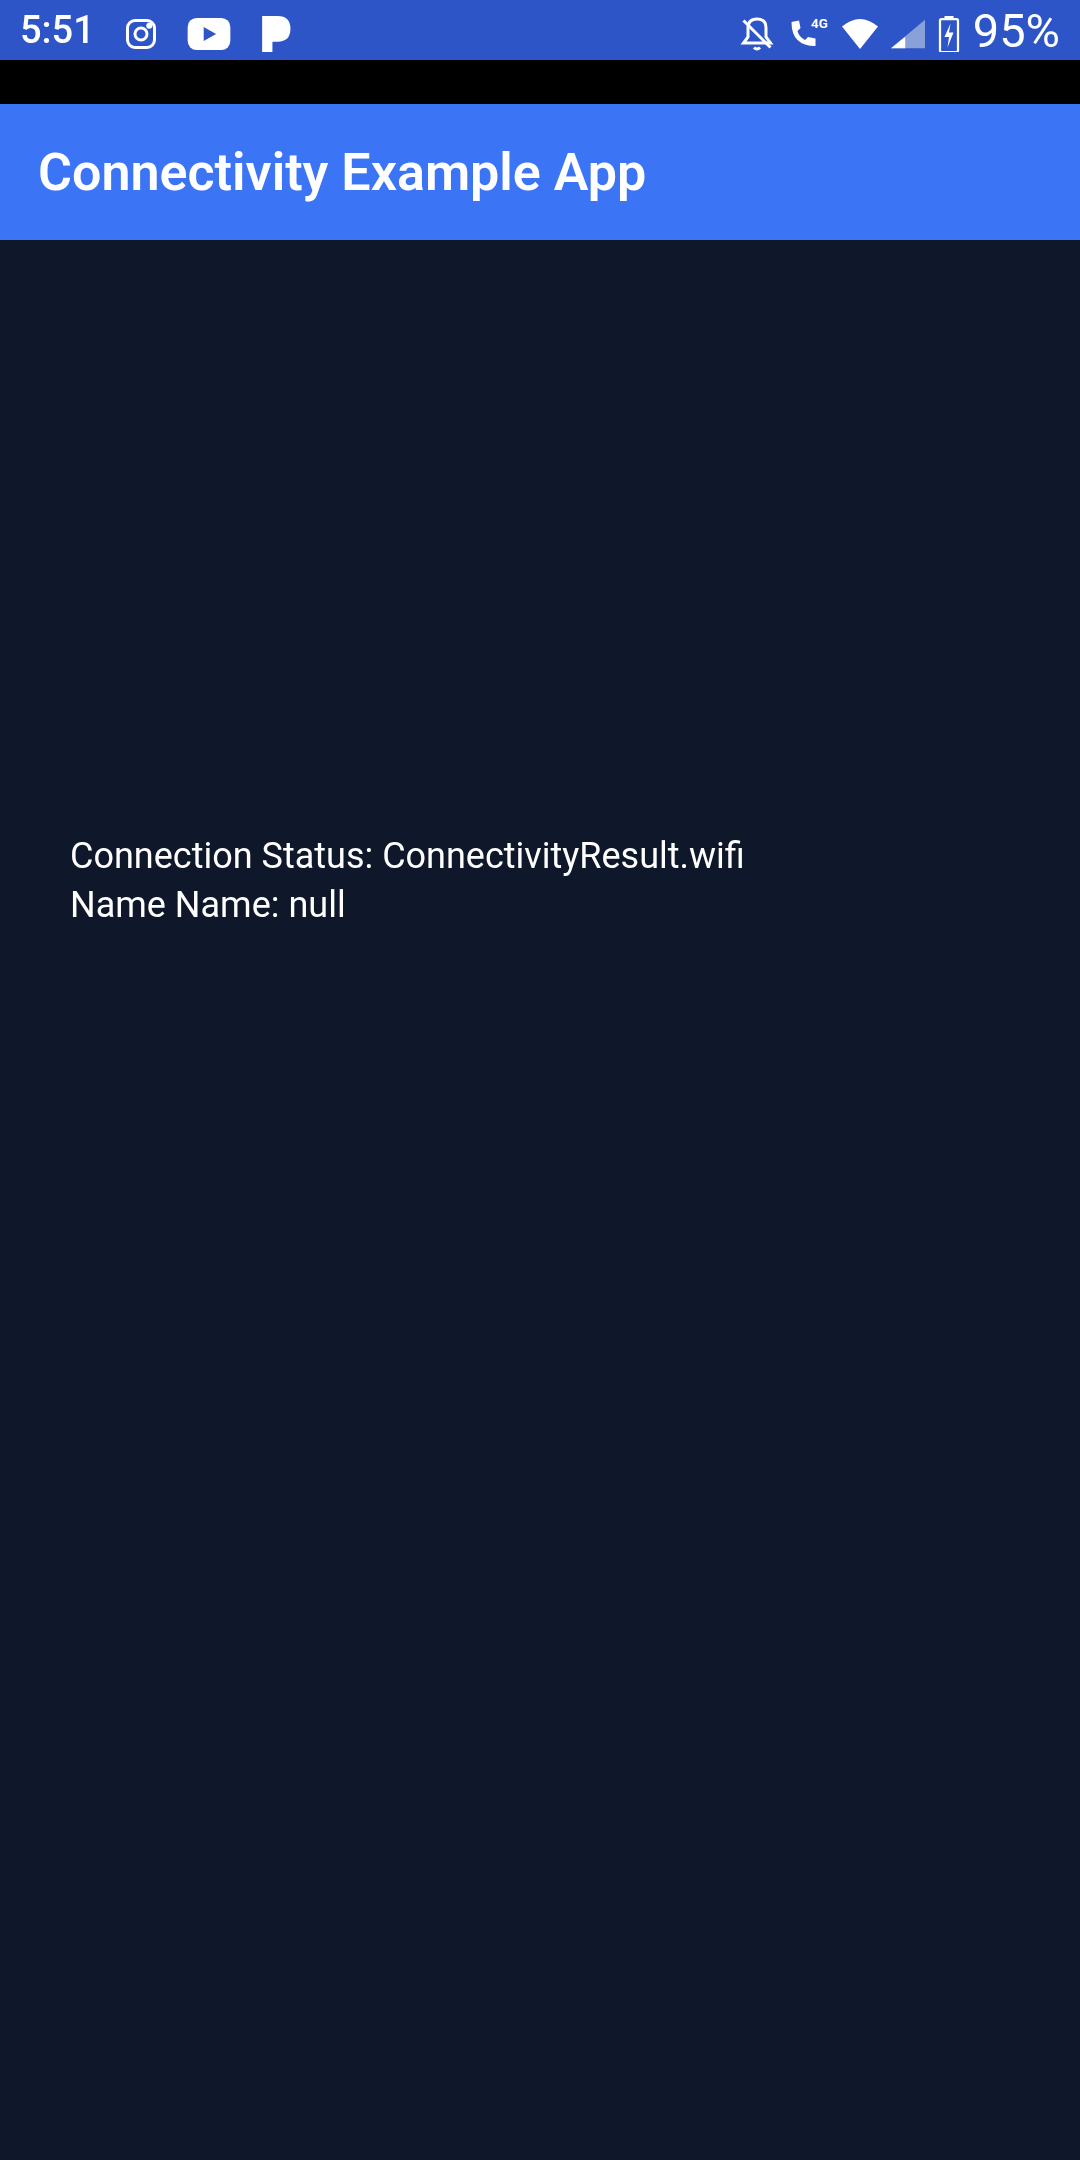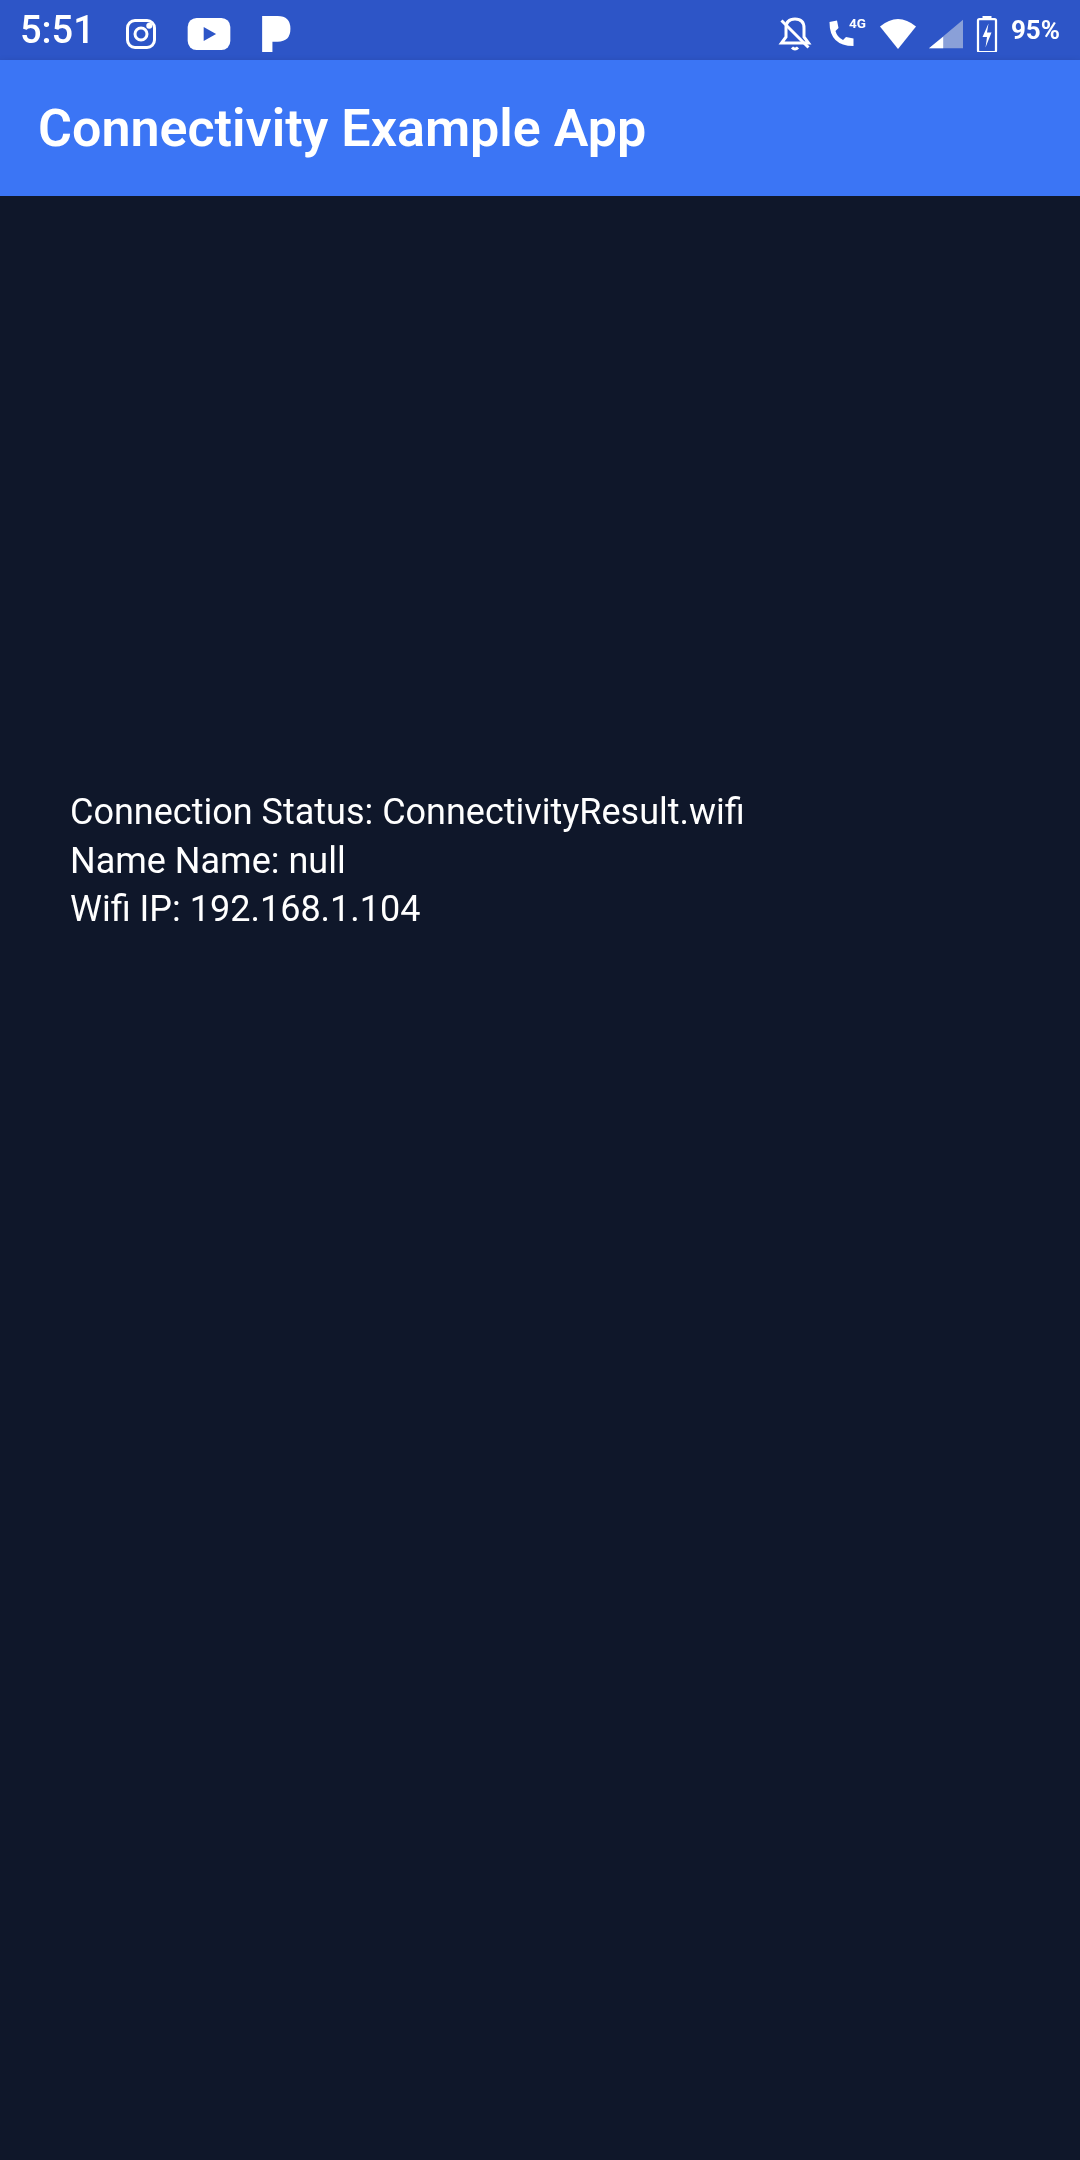--- a/index.html
+++ b/index.html
@@ -31,37 +31,38 @@
     .status-right {
       display: flex;
       align-items: center;
       gap: 12px;
     }
     .time {
       font-size: 38px;
       font-weight: 500;
     }
     .battery-pct {
-      font-size: 26px;
-      font-weight: 700;
+      font-size: 47px;
+      font-weight: 400;
       text-align: center;
     }
     .icon-box {
       display: inline-flex;
       align-items: center;
       justify-content: center;
       margin-top: 8px;
     }
     .app-bar {
       height: 136px;
       background: #3b75f5;
       display: flex;
       align-items: center;
       padding-left: 38px;
       box-shadow: 0 4px 8px rgba(0,0,0,0.3);
+      margin-top: 44px;
     }
     .app-bar-title {
       color: #fff;
       font-size: 52px;
       font-weight: 600;
     }
     .content {
       background: #0f172a;
       height: calc(2160px - 60px - 136px);
       position: relative;
@@ -145,17 +146,14 @@
 </div>
 
 <div class="content">
   <div class="info-block">
     <div class="info-line">
       <span>Connection Status: </span><span>ConnectivityResult.wifi</span>
     </div>
     <div class="info-line">
       <span>Name Name: </span><span>null</span>
     </div>
-    <div class="info-line">
-      <span>Wifi IP: </span><span>192.168.1.104</span>
-    </div>
   </div>
 </div>
 
 </body></html>

